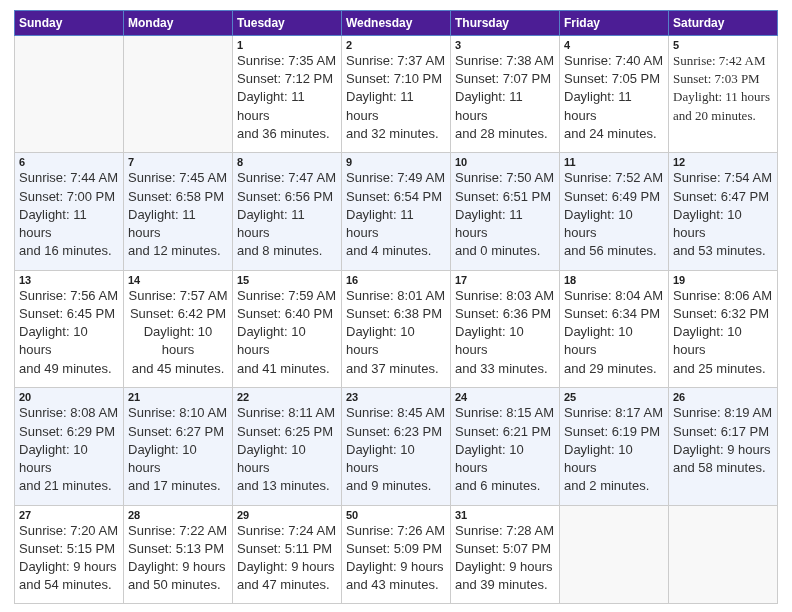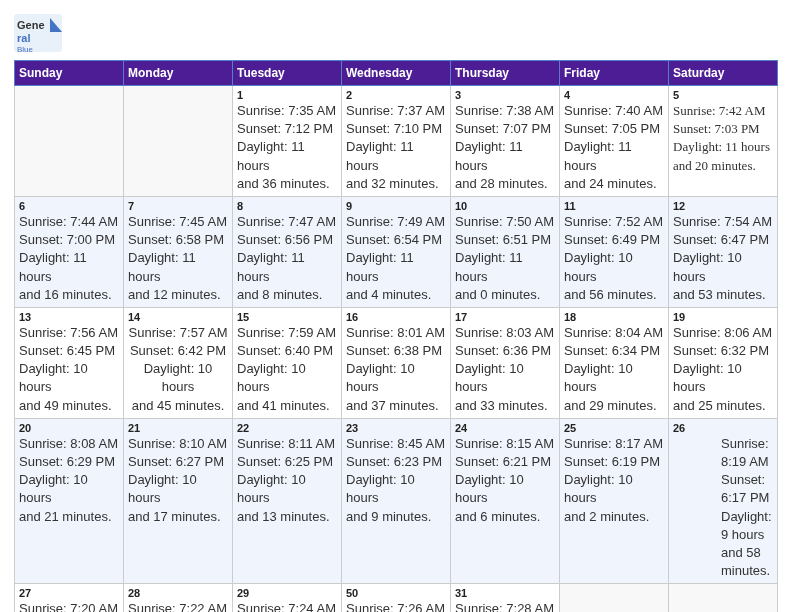--- a/index.html
+++ b/index.html
@@ -82,35 +82,20 @@
     .day-info {
       font-size: 13px;
       color: #333;
       line-height: 1.4;
     }
   </style>
 </head>
 <body>
 
 <div class="page">
-  <div class="header">
-    <div class="logo">
-  <svg width="50" height="40" viewBox="0 0 50 40">
-    <rect x="0" y="0" width="48" height="38" rx="3" fill="#e8f0fa"></rect>
-    <text x="3" y="15" font-size="11" fill="#333" font-weight="bold" font-family="Arial">Gene</text>
-    <text x="3" y="28" font-size="11" fill="#4472c4" font-weight="bold" font-family="Arial">ral</text>
-    <polygon points="36,4 48,18 36,18" fill="#4472c4"></polygon>
-    <text x="3" y="38" font-size="8" fill="#4472c4" font-family="Arial">Blue</text>
-  </svg>
-</div>
-    <div class="title-block">
-      <div class="main-title"></div>
-      <div class="subtitle"></div>
-    </div>
-  </div>
 
   <table class="calendar">
     <thead>
       <tr>
       <th>Sunday</th>
           <th>Monday</th>
           <th>Tuesday</th>
           <th>Wednesday</th>
           <th>Thursday</th>
           <th>Friday</th>
@@ -297,21 +282,21 @@
           </td>
           <td>
             <span class="day-number">25</span>
             <div class="day-info" style="white-space: pre-line;">Sunrise: 8:17 AM
 Sunset: 6:19 PM
 Daylight: 10 hours
 and 2 minutes.</div>
           </td>
           <td>
             <span class="day-number">26</span>
-            <div class="day-info" style="white-space: pre-line; margin-left: 48px;">Sunrise: 8:19 AM
+            <div class="day-info" style="white-space: pre-line;">Sunrise: 8:19 AM
 Sunset: 6:17 PM
 Daylight: 9 hours
 and 58 minutes.</div>
           </td>
         </tr>
         <tr>
           <td>
             <span class="day-number">27</span>
             <div class="day-info" style="white-space: pre-line;">Sunrise: 7:20 AM
 Sunset: 5:15 PM

